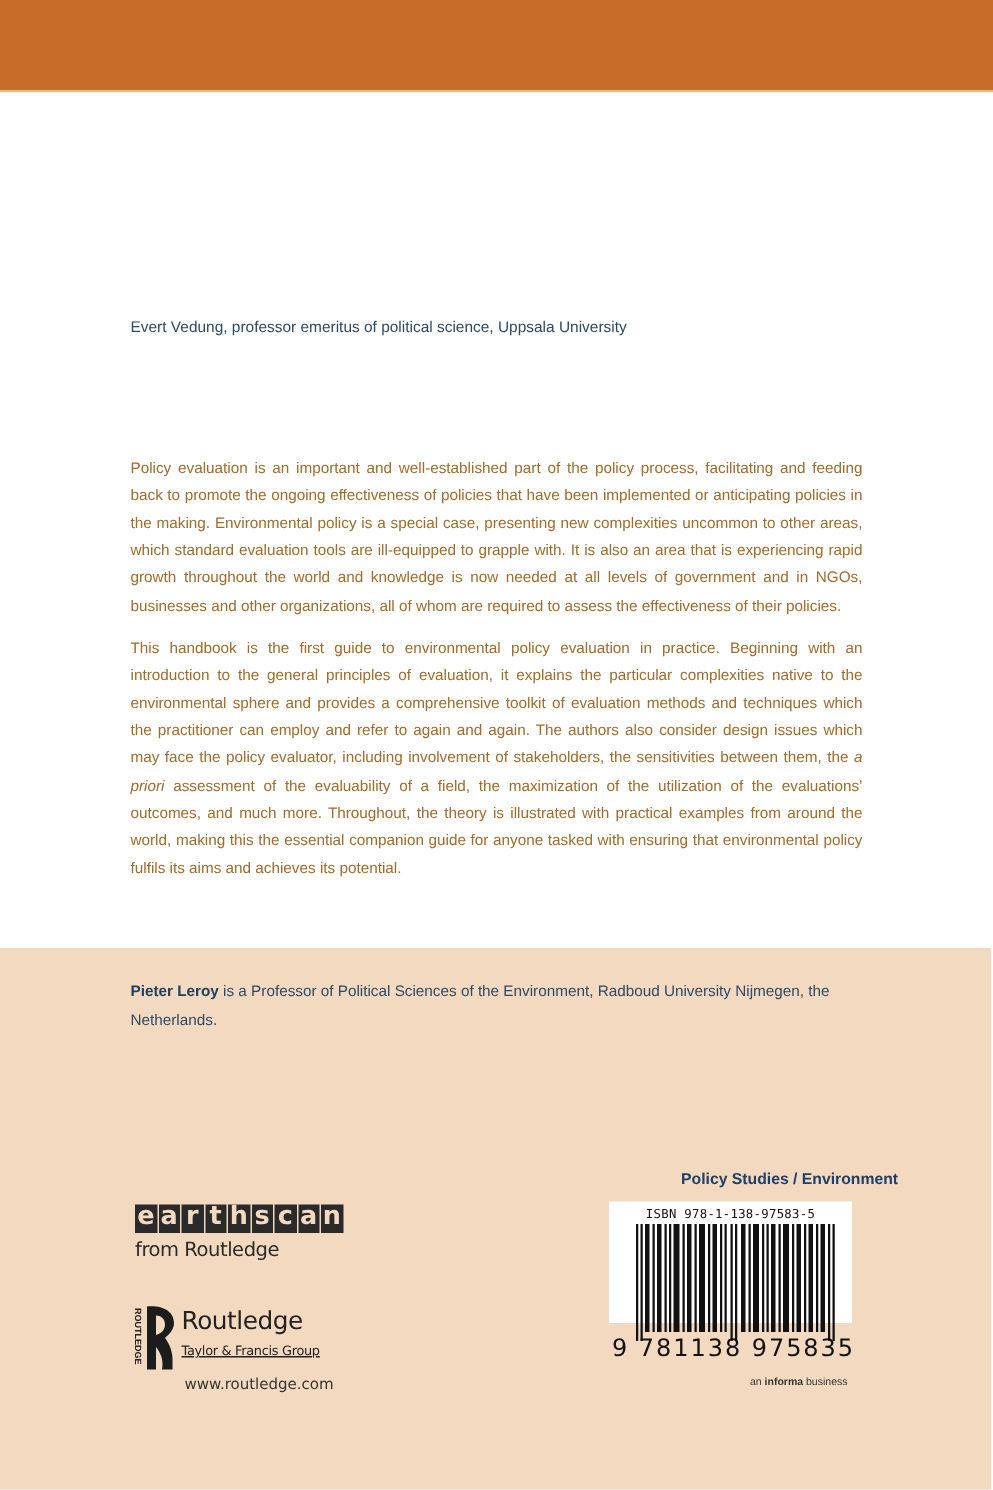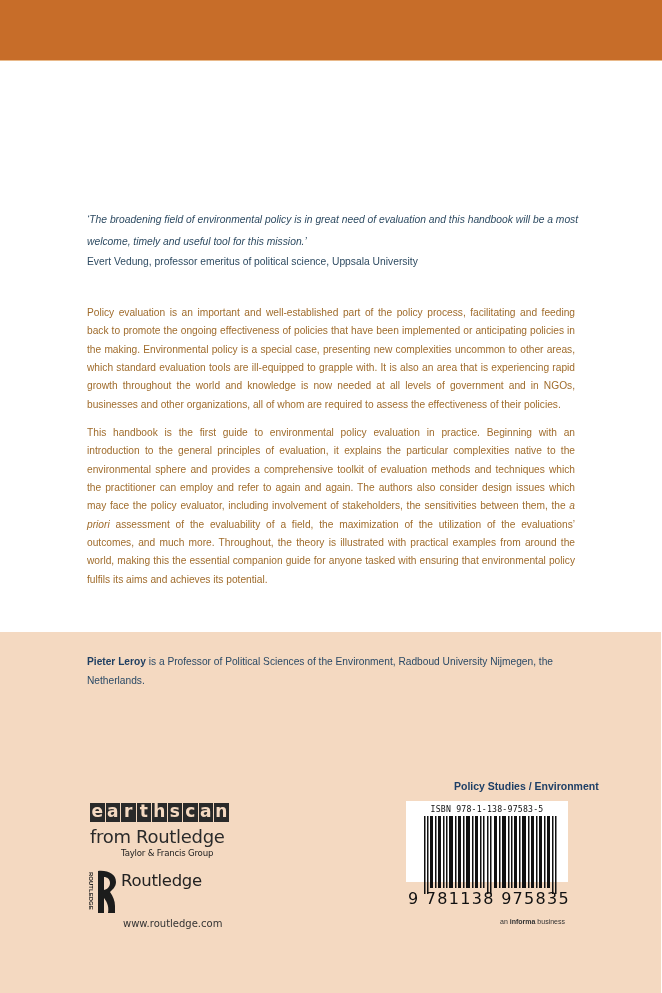--- a/index.html
+++ b/index.html
@@ -66,57 +66,57 @@
   .earthscan {
     position: absolute; left: 90px; top: 803px; display: flex; gap: 1px;
   }
   .es-letter {
     width: 14.5px; height: 19px; background: #2a2a2a; color: #f4d9c1;
     font-family: "DejaVu Sans", sans-serif; font-weight: bold; font-size: 17px;
     line-height: 17px; text-align: center; overflow: hidden;
   }
   .from-routledge {
     position: absolute; left: 90px; top: 826px;
-    font-family: "DejaVu Sans", sans-serif; font-size: 18px; color: #2a2a2a;
+    font-family: "DejaVu Sans", sans-serif; font-size: 13px; color: #2a2a2a;
     letter-spacing: -0.3px;
   }
   .routledge-mark {
     position: absolute; left: 86px; top: 870px; width: 40px; height: 44px;
   }
   .routledge-vert {
     position: absolute; left: 87px; top: 872px; width: 8px; height: 42px;
     writing-mode: vertical-rl; font-size: 6px; font-weight: bold; color: #222;
     line-height: 8px;
   }
   .routledge-name {
     position: absolute; left: 121px; top: 871px;
     font-family: "DejaVu Sans", sans-serif; font-size: 16.5px; color: #222;
     letter-spacing: -0.3px;
   }
   .routledge-sub {
-    position: absolute; left: 121px; top: 848px;
+    position: absolute; left: 121px; top: 896px;
     font-family: "DejaVu Sans", sans-serif; font-size: 8.6px; color: #222;
     letter-spacing: -0.2px;
+    text-decoration: underline;
   }
   .routledge-url {
     position: absolute; left: 123px; top: 918px;
     font-family: "DejaVu Sans", sans-serif; font-size: 10px; color: #333;
   }
   .right-edge {
     position: absolute; left: 661px; top: 632px; width: 1px; height: 361px;
     background: #ffffff;
   }
 </style>
 </head>
 <body>
 
 <div class="top-band"></div>
 
 <div class="quote-block">
-  <span class="quote-text">‘The broadening field of environmental policy is in great need of evaluation and this handbook will be a most welcome, timely and useful tool for this mission.’</span>
   <span class="quote-attrib">Evert Vedung, professor emeritus of political science, Uppsala University</span>
 </div>
 
 <div class="para para1">Policy evaluation is an important and well-established part of the policy process, facilitating and feeding back to promote the ongoing effectiveness of policies that have been implemented or anticipating policies in the making. Environmental policy is a special case, presenting new complexities uncommon to other areas, which standard evaluation tools are ill-equipped to grapple with. It is also an area that is experiencing rapid growth throughout the world and knowledge is now needed at all levels of government and in NGOs, businesses and other organizations, all of whom are required to assess the effectiveness of their policies.</div>
 
 <div class="para para2"><span>This handbook is the first guide to environmental policy evaluation in practice. Beginning with an introduction to the general principles of evaluation, it explains the particular complexities native to the environmental sphere and provides a comprehensive toolkit of evaluation methods and techniques which the practitioner can employ and refer to again and again. The authors also consider design issues which may face the policy evaluator, including involvement of stakeholders, the sensitivities between them, the </span><em>a priori</em><span> assessment of the evaluability of a field, the maximization of the utilization of the evaluations’ outcomes, and much more. Throughout, the theory is illustrated with practical examples from around the world, making this the essential companion guide for anyone tasked with ensuring that environmental policy fulfils its aims and achieves its potential.</span></div>
 
 <div class="peach-band"></div>
 <div class="right-edge"></div>
 

